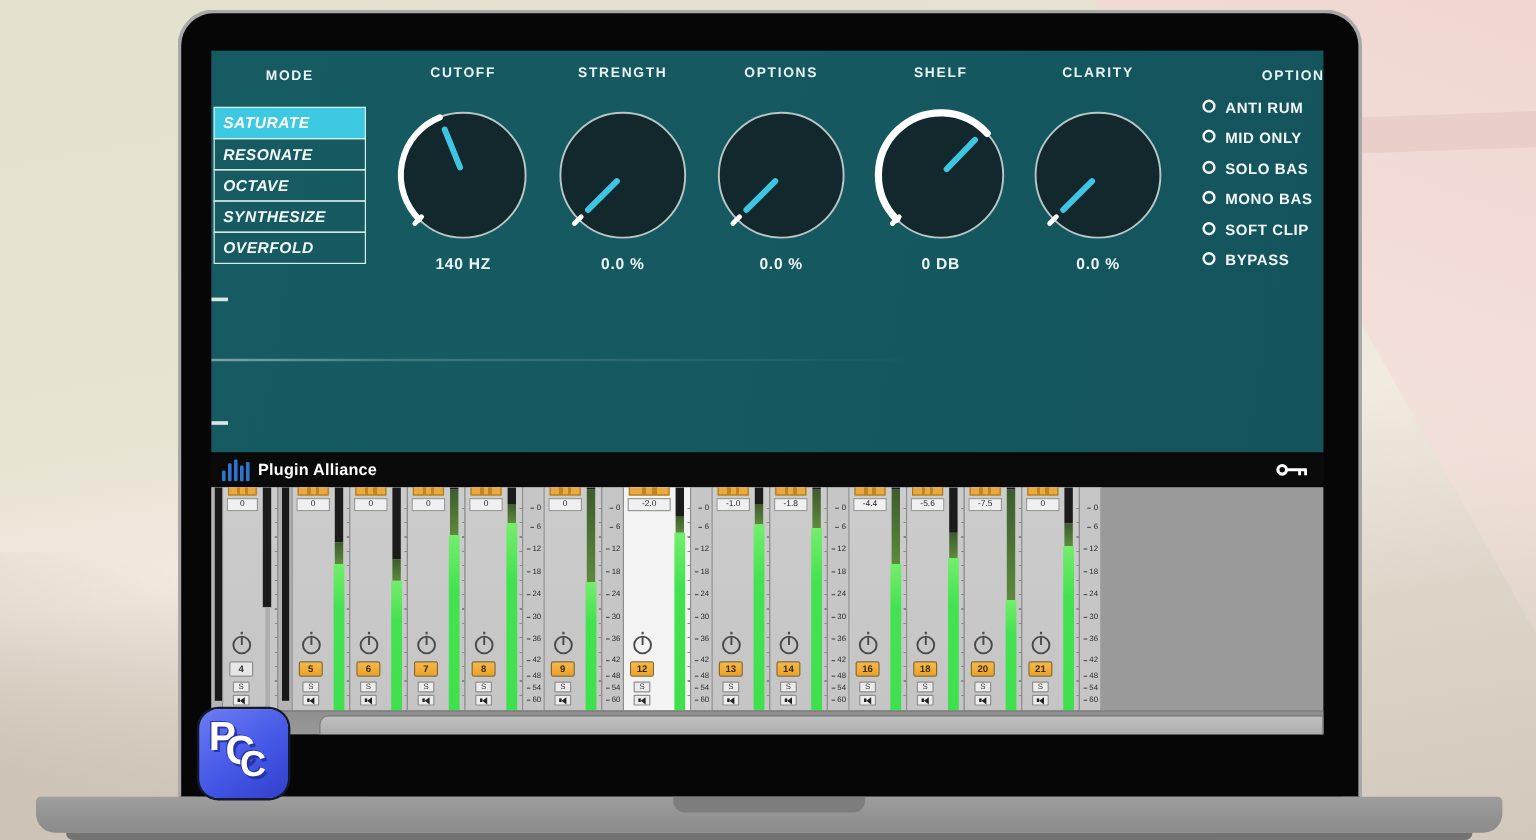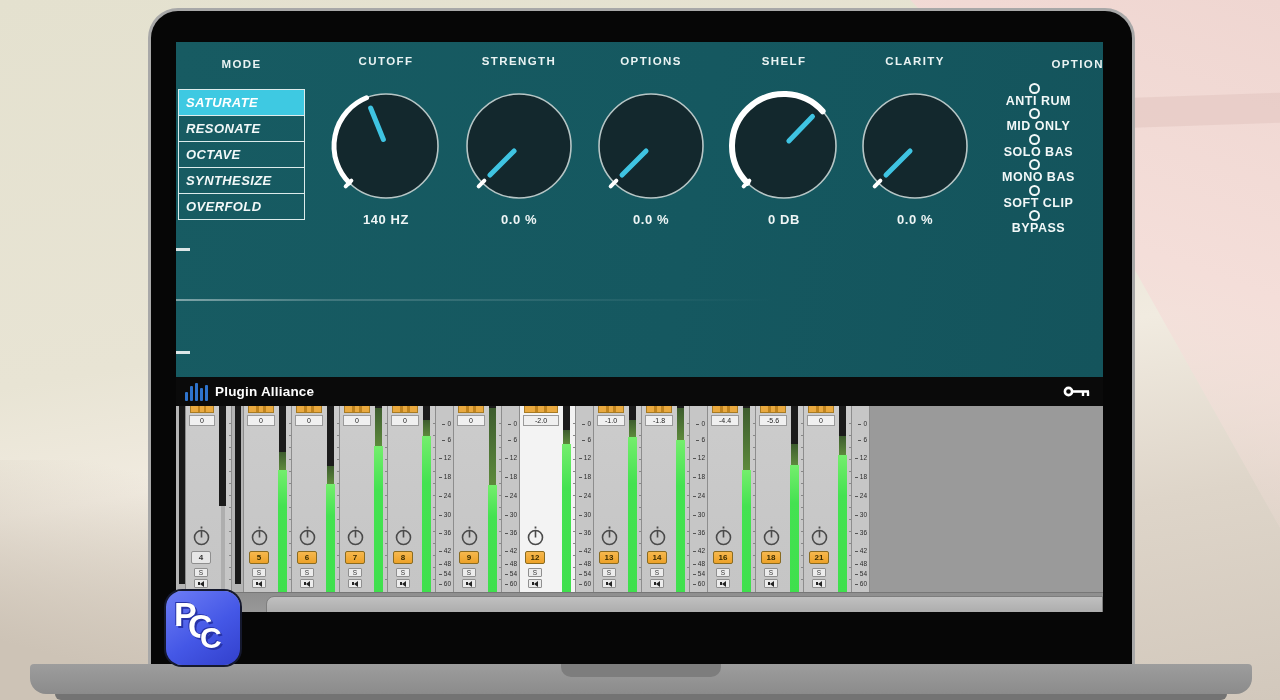--- a/index.html
+++ b/index.html
@@ -41,21 +41,21 @@
   .mode-header { position:absolute; left:2px; top:16px; width:127px; text-align:center;
                  font-size:11.5px; font-weight:bold; letter-spacing:1.4px; color:#eaf3f3; }
   .mode-list { position:absolute; left:2px; top:48px; width:127px;font-style:italic; }
   .mode-item { height:27px; margin-top:-1px; border:1px solid #dcebeb; display:flex; align-items:center;
                padding-left:7px; font-size:13px; font-weight:bold; letter-spacing:.4px; color:#f2f8f8; }
   .mode-item.selected { background:#3ec9e2; color:#ffffff; }
 
   .options-header { position:absolute; left:837px; top:16px; width:100px; text-align:right;
                     font-size:11.5px; font-weight:bold; letter-spacing:1.4px; color:#eaf3f3; }
   .options-list { position:absolute; left:826px; top:41px; }
-  .option-row { display:flex; align-items:center; height:25.4px; white-space:nowrap;flex-direction:column; }
+  .option-row { display:flex; height:25.4px; white-space:nowrap; }
   .option-radio { width:11px; height:11px; border:2px solid #f2f8f8; border-radius:50%; margin-right:8px; flex:0 0 auto; }
   .option-label { font-size:12.5px; font-weight:bold; letter-spacing:.5px; color:#f2f8f8; }
 
   .spec-dash { position:absolute; left:0; width:14px; height:3px; background:rgba(255,255,255,.85); }
   .spec-line { position:absolute; left:0; top:257px; width:600px; height:2px;
                background:linear-gradient(90deg,rgba(255,255,255,.45) 0%,rgba(255,255,255,.18) 25%,rgba(255,255,255,0) 100%); }
 
   
   .pa-bar { position:absolute; left:0; top:335px; width:927px; height:29px; background:#0a0a0a;
             display:flex; align-items:center; }
@@ -518,20 +518,41 @@
           </svg>
           <div class="num-btn">18</div>
           <div class="small-btn s-btn">S</div>
           <div class="small-btn spk-btn">
             <span class="spk-box"></span>
             <span class="spk-tri"></span>
           </div>
         </div>
         <div class="strip" style="width: 48px;">
           <div class="xfade" style="width: 26px;"></div>
+          <div class="valbox" style="width: 28px;">-7.5</div>
+          <div class="meter-col">
+            <div class="meter-black" style="height: 2px;"></div>
+            <div class="meter-olive" style="top: 2px; height: 92px;"></div>
+            <div class="meter-green" style="top: 94px;"></div>
+          </div>
+          <div class="ticks"></div>
+          <svg width="19" height="20" viewBox="0 0 19 20" class="pan-knob">
+            <circle cx="9.5" cy="11.5" r="7" fill="none" stroke="#4a4a4a" stroke-width="1.6"></circle>
+            <line x1="9.5" y1="11.5" x2="9.5" y2="5" stroke="#4a4a4a" stroke-width="1.6"></line>
+            <line x1="9.5" y1="2.5" x2="9.5" y2="0.5" stroke="#4a4a4a" stroke-width="1.8"></line>
+          </svg>
+          <div class="num-btn">20</div>
+          <div class="small-btn s-btn">S</div>
+          <div class="small-btn spk-btn">
+            <span class="spk-box"></span>
+            <span class="spk-tri"></span>
+          </div>
+        </div>
+        <div class="strip" style="width: 48px;">
+          <div class="xfade" style="width: 26px;"></div>
           <div class="valbox" style="width: 28px;">0</div>
           <div class="meter-col">
             <div class="meter-black" style="height: 30px;"></div>
             <div class="meter-olive" style="top: 30px; height: 19px;"></div>
             <div class="meter-green" style="top: 49px;"></div>
           </div>
           <div class="ticks"></div>
           <svg width="19" height="20" viewBox="0 0 19 20" class="pan-knob">
             <circle cx="9.5" cy="11.5" r="7" fill="none" stroke="#4a4a4a" stroke-width="1.6"></circle>
             <line x1="9.5" y1="11.5" x2="9.5" y2="5" stroke="#4a4a4a" stroke-width="1.6"></line>

